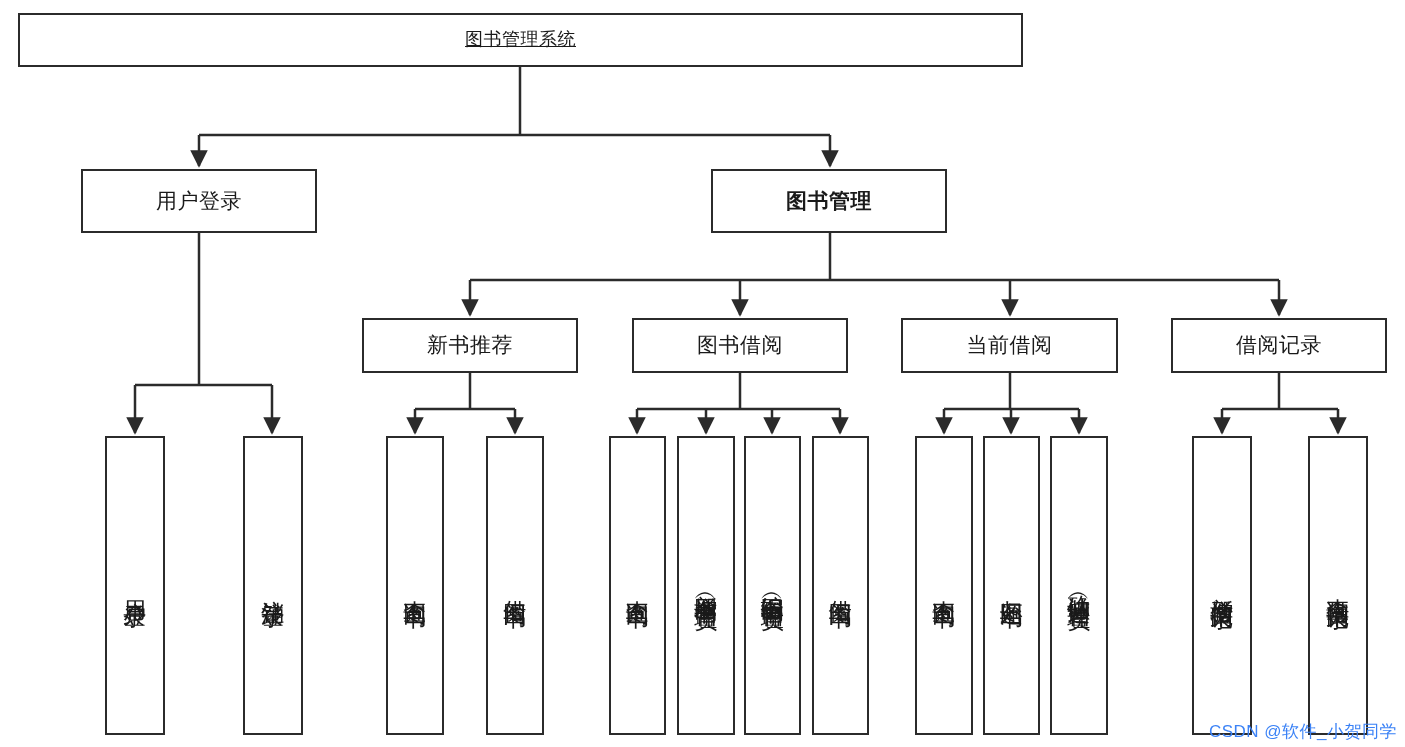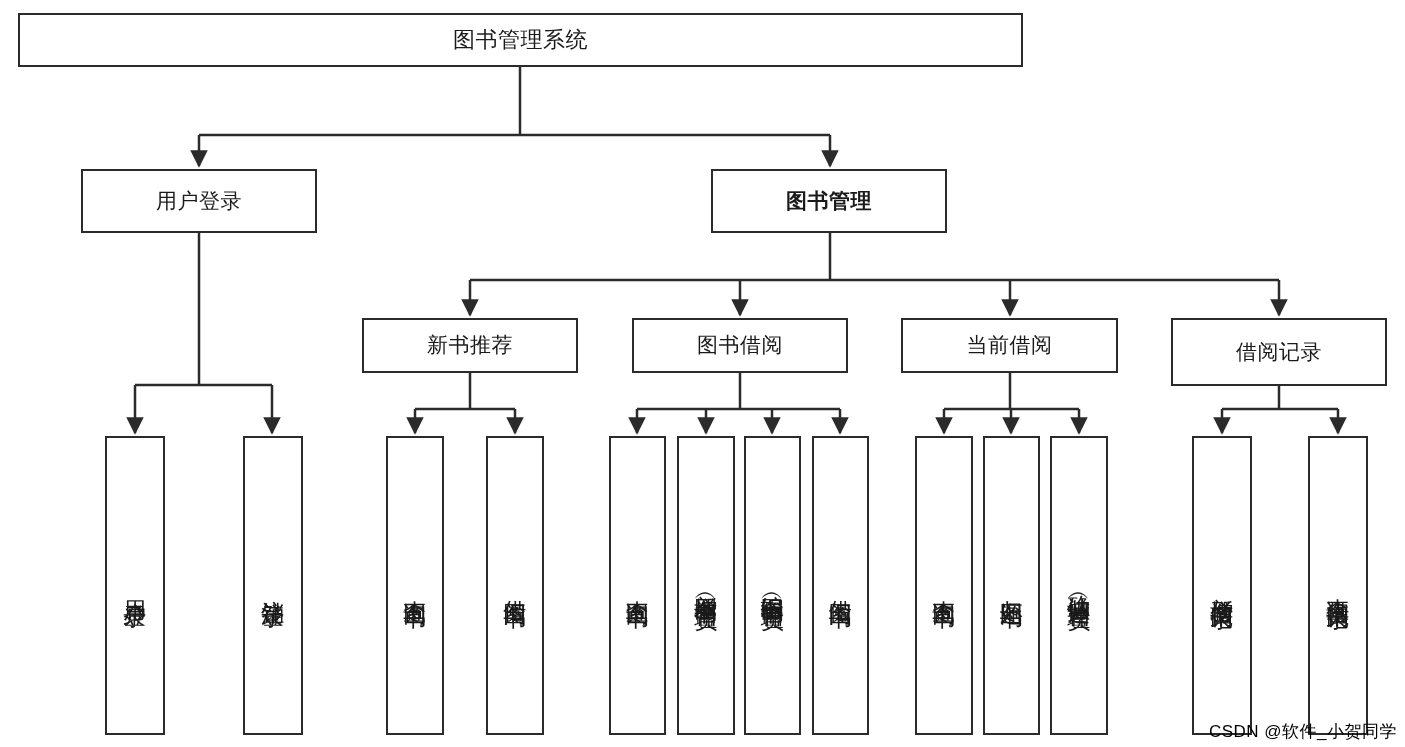--- a/index.html
+++ b/index.html
@@ -37,40 +37,40 @@
     display: block;
     text-align: center;
     line-height: 1.18;
     letter-spacing: 0.5px;
   }
   
   .node.h .label {
     font-size: 21px;
     writing-mode: horizontal-tb;
   }
-  .node.root .label { font-size: 22px; }
+  .node.root .label { font-size: 18px; text-decoration: underline; }
   
   .node.v {
     align-items: center;
     justify-content: center;
   }
   .node.v .label {
     writing-mode: vertical-rl;
     text-orientation: upright;
     font-size: 23px;
     line-height: 1.06;
     letter-spacing: 2px;
     white-space: nowrap;
   }
   .watermark {
     position: absolute;
     right: 8px;
     bottom: 4px;
     font-size: 17px;
-    color: #000000;
+    color: #3b82f6;
     letter-spacing: 0.5px;
     white-space: nowrap;
   }
 </style>
 </head>
 <body>
 
 <div id="canvas">
 
   <svg class="connectors" viewBox="0 0 1405 747" xmlns="http://www.w3.org/2000/svg">
@@ -137,21 +137,21 @@
 
   <div class="node h" style="left:632px; top:318px; width:216px; height:55px;">
     <span class="label">图书借阅</span>
   </div>
   <div class="node h" style="left:362px; top:318px; width:216px; height:55px;">
     <span class="label">新书推荐</span>
   </div>
   <div class="node h" style="left:901px; top:318px; width:217px; height:55px;justify-content:center;">
     <span class="label">当前借阅</span>
   </div>
-  <div class="node h" style="left:1171px; top:318px; width:216px; height:68px;">
+  <div class="node h" style="left:1171px; top:318px; width:216px; height:55px;">
     <span class="label">借阅记录</span>
   </div>
 
   <div class="node v" style="left:105px; top:436px; width:60px; height:299px;">
     <span class="label">用户登录</span>
   </div>
   <div class="node v" style="left:243px; top:436px; width:60px; height:299px;">
     <span class="label">注销登录</span>
   </div>
 

